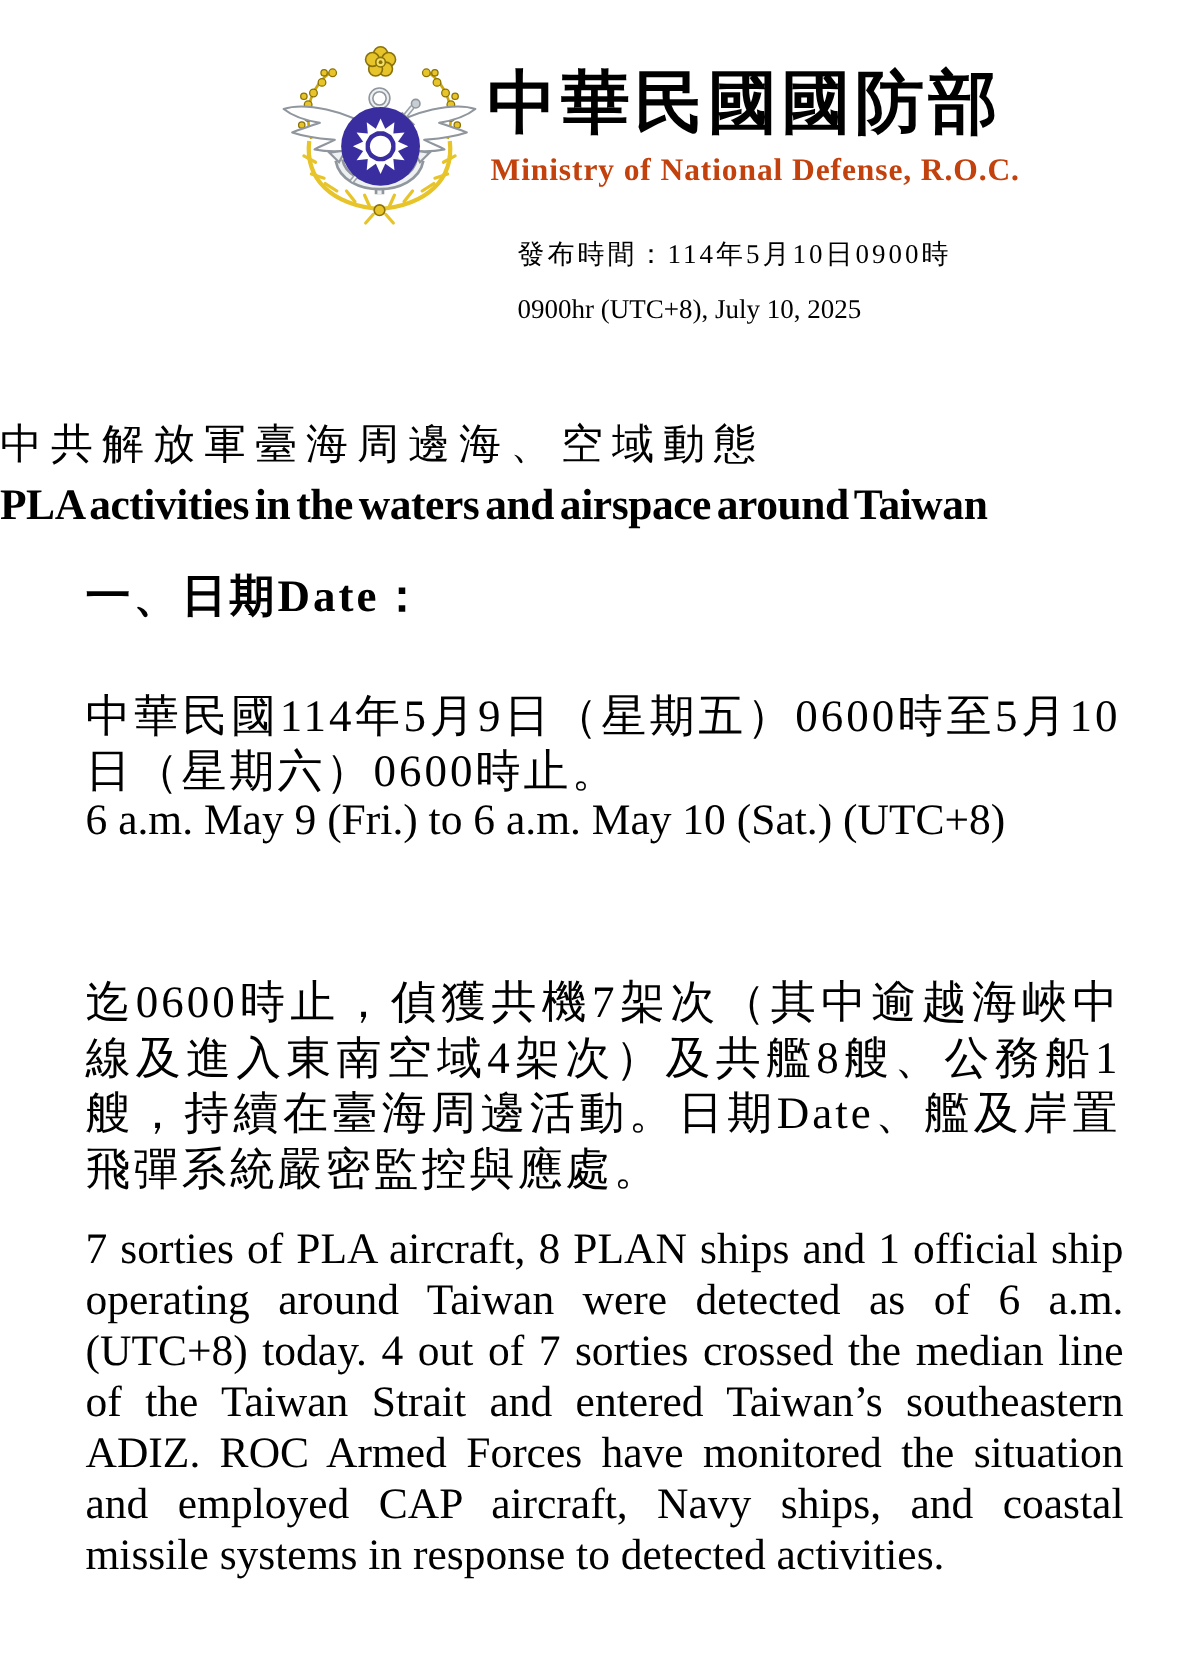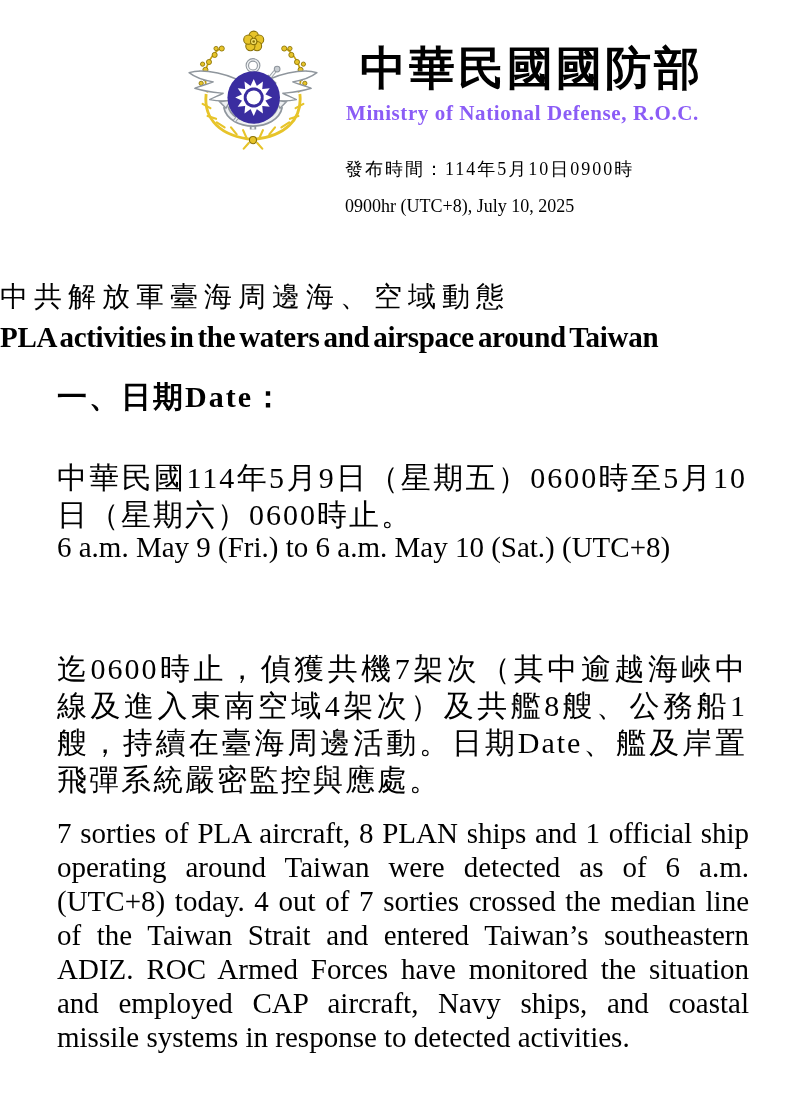--- a/index.html
+++ b/index.html
@@ -19,28 +19,27 @@
     width: 142px; height: 126px;
   }
   .org-zh {
     position: absolute;
     left: 325px; top: 44px;
     font-size: 46px;
     font-weight: bold;
     letter-spacing: 3px;
     white-space: nowrap;
     line-height: 1.1;
-    margin-left: 35px;
   }
   .org-en {
     position: absolute;
-    left: 346px; top: 101px;
+    left: 327px; top: 101px;
     font-size: 21px;
     font-weight: bold;
-    color: #8b5cf6;
+    color: #c2410c;
     letter-spacing: 0.6px;
     white-space: nowrap;
   }
   .release {
     position: absolute;
     left: 345px; top: 151px;
     font-size: 18px;
     line-height: 37px;
   }
   .release .zh { letter-spacing: 2px; }

